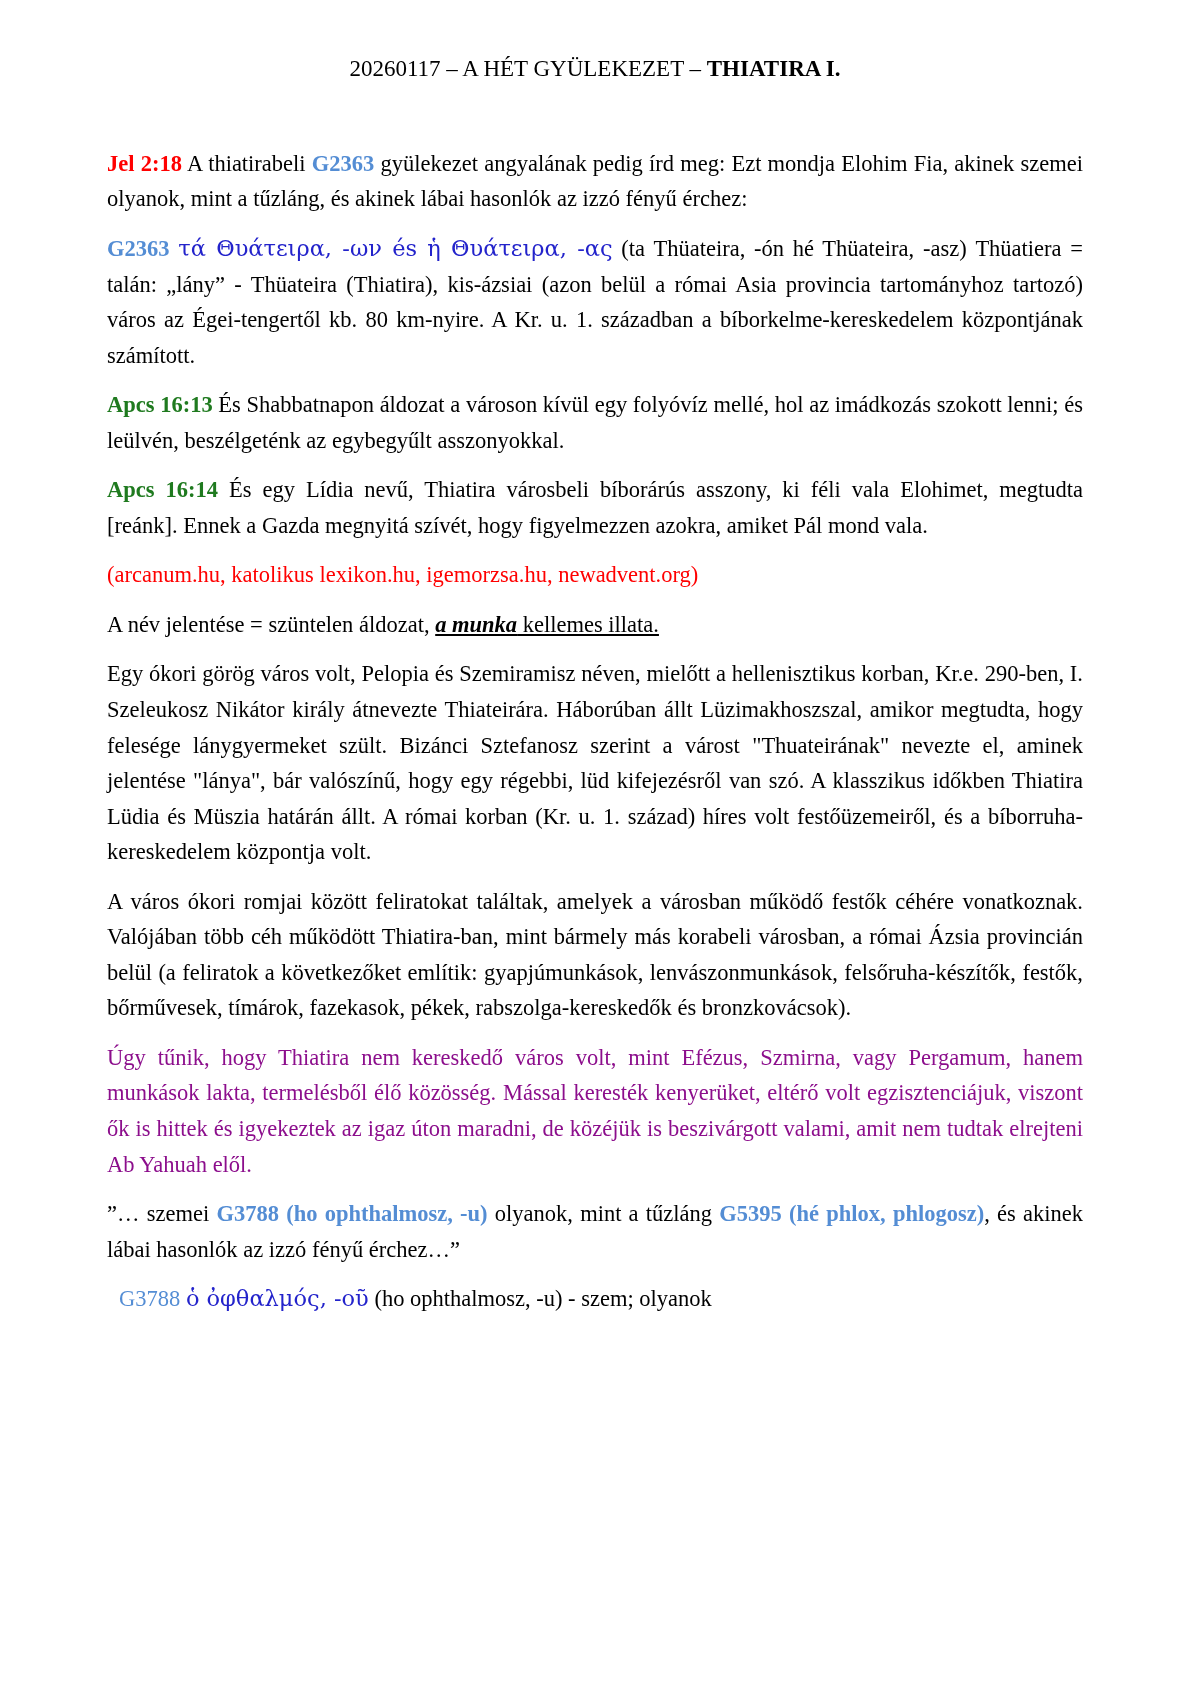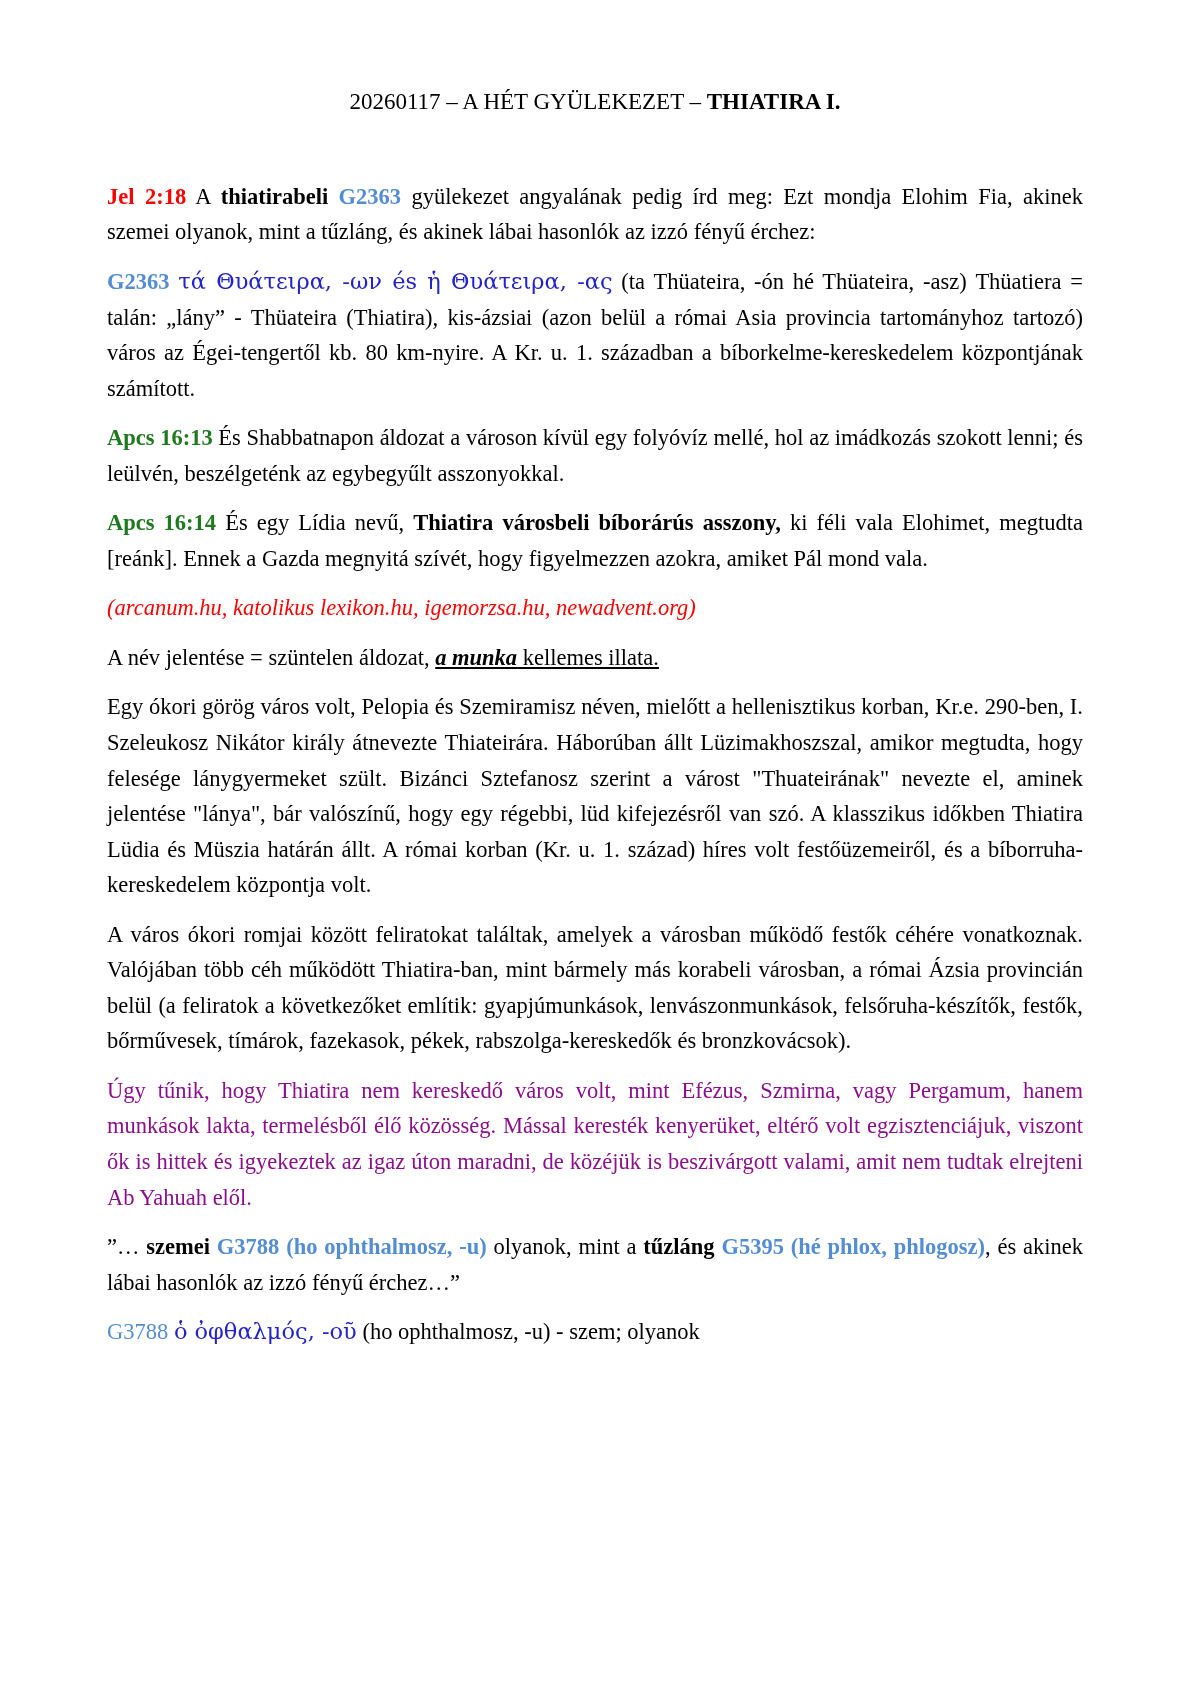--- a/index.html
+++ b/index.html
@@ -1,46 +1,46 @@
 <!DOCTYPE html>
 <html lang="hu" style="--red: #FF0000; --green: #1F7A1F; --lblue: #548DD4; --dblue: #2323CB; --purple: #8C0E8C;"><head>
 <meta charset="utf-8">
 <style>
   html,body{margin:0;padding:0;background:#ffffff;}
   .page{
     width:1190px;height:1683px;box-sizing:border-box;
-    padding:87px 107px 0 107px;overflow:hidden;
+    padding:54px 107px 0 107px;overflow:hidden;
     background:#ffffff;color:#000;
     font-family:"Liberation Serif",serif;
     font-size:22.5px;
   }
   .doc-title{
     margin:0 0 62px 0;text-align:center;
     font-size:23px;font-weight:normal;line-height:1.3;
   }
   .doc-title .title-emphasis{font-weight:bold;}
   .doc-quote{
     margin:0 0 42px 0;text-align:center;
     font-style:italic;color:var(--red,#f00);
     line-height:1.55;
   }
   .para{margin:0 0 14px 0;line-height:1.58;}
   .align-justify{text-align:justify;}
   .align-left{text-align:left;}
   .seg-plain{}
-  .seg-bold{font-weight:bold;}
+  .seg-bold{font-weight:normal;}
   .seg-redbold{color:var(--red,#f00);font-weight:bold;}
   .seg-greenbold{color:var(--green,#1f7a1f);font-weight:bold;}
-  .seg-lblue{color:var(--lblue,#548dd4);}
+  .seg-lblue{color:var(--lblue,#548dd4);margin-left:12px;}
   .seg-lbluebold{color:var(--lblue,#548dd4);font-weight:bold;}
   .seg-greek{color:var(--dblue,#2323cb);font-family:"DejaVu Serif","Liberation Serif",serif;}
   .seg-ital{}
   .seg-italu{text-decoration:underline;}
   .seg-italboldu{font-style:italic;font-weight:bold;text-decoration:underline;}
-  .seg-redital{color:var(--red,#f00);font-style:italic;}
+  .seg-redital{color:var(--red,#f00);}
   .seg-purple{color:var(--purple,#8c0e8c);}
 </style>
 </head>
 <body>
 
 <div class="page">
   <h1 class="doc-title"><span>20260117 – A HÉT GYÜLEKEZET – </span><span class="title-emphasis">THIATIRA I.</span></h1>
 
 
   <div>

